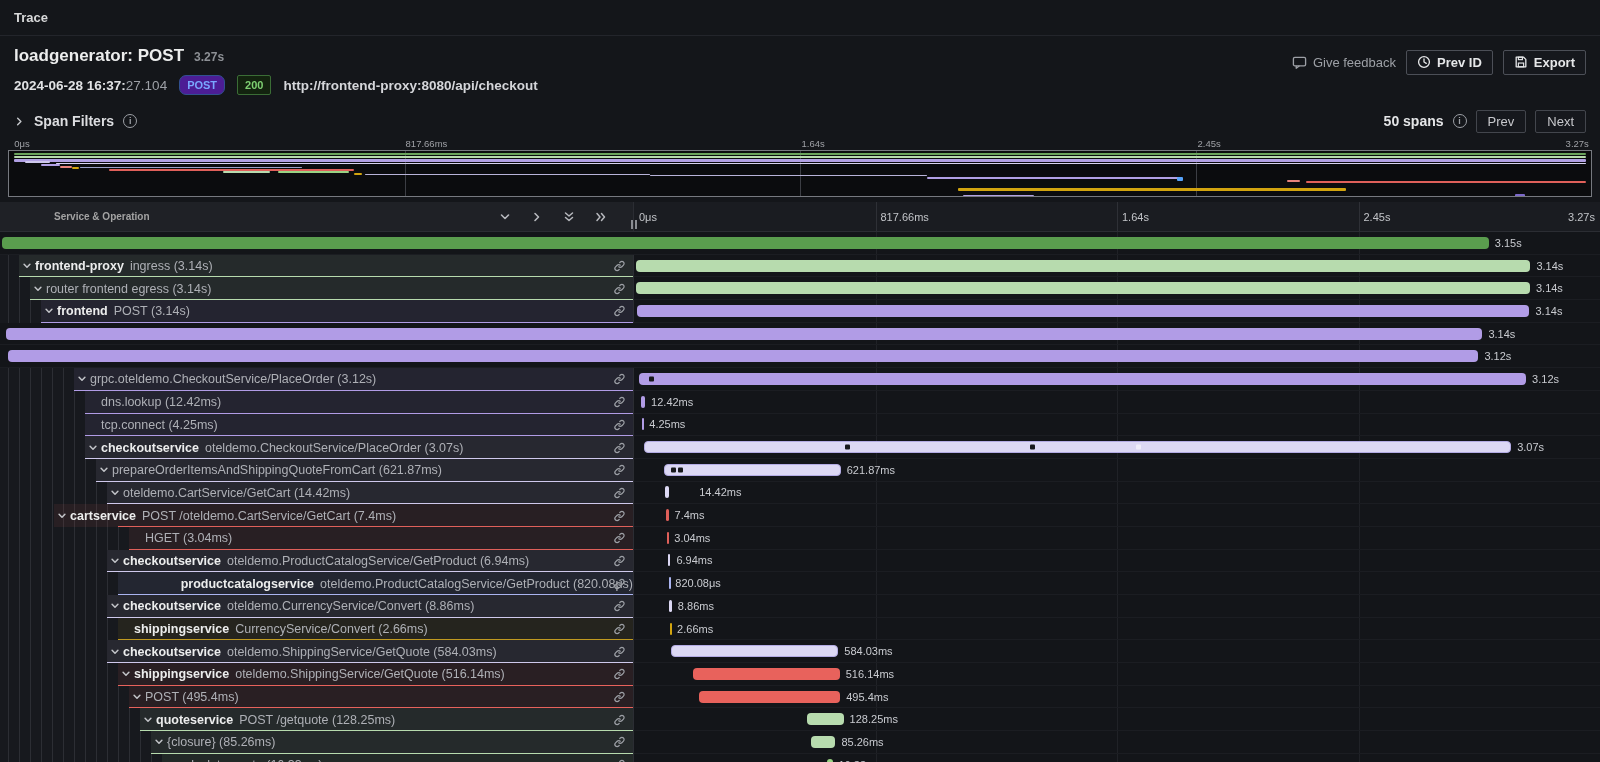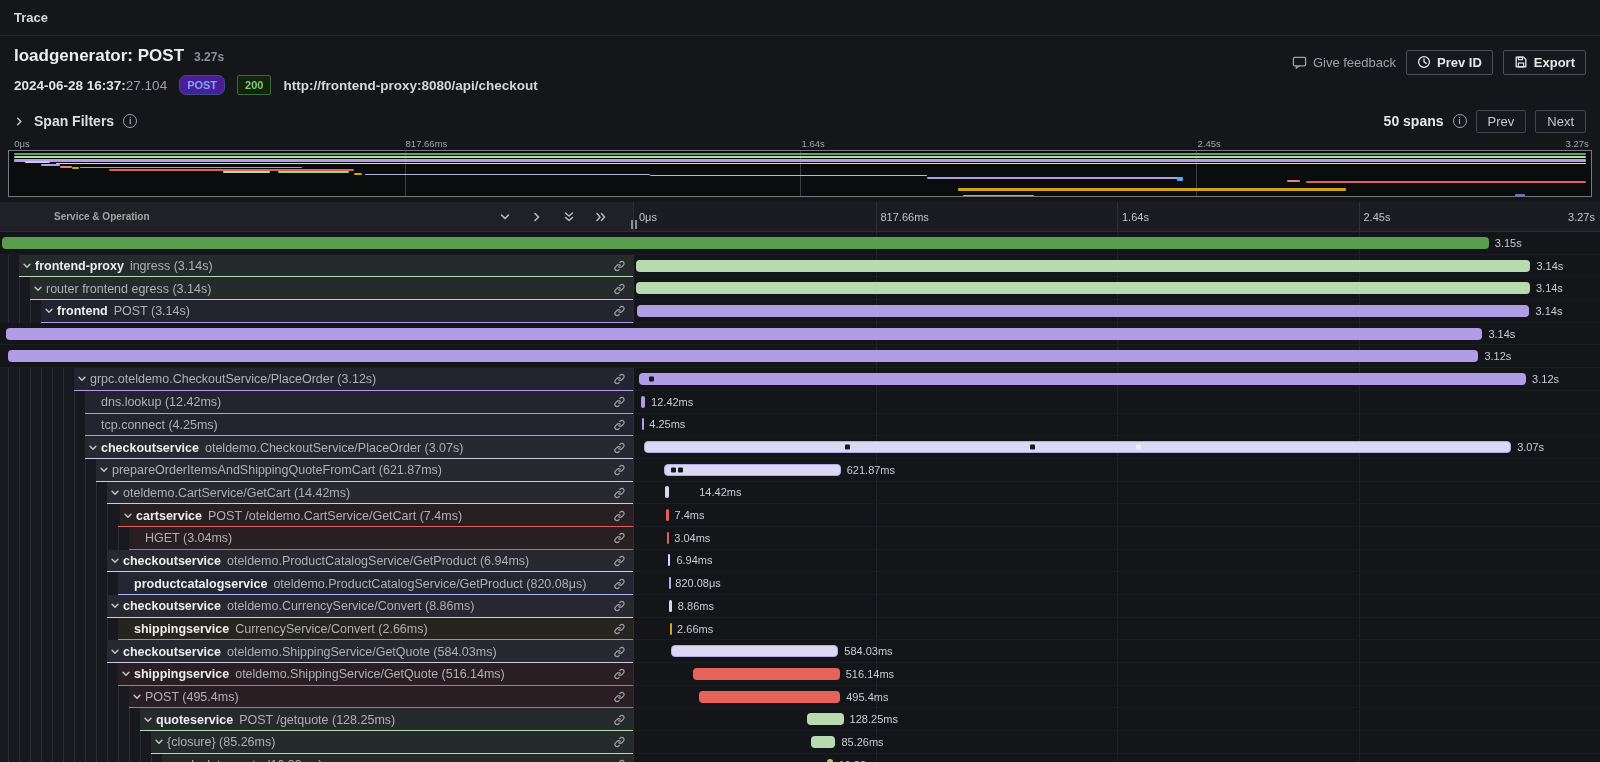--- a/index.html
+++ b/index.html
@@ -485,21 +485,21 @@
           </span>
     </div>
     <div class="row-right">
       <div class="bar" style="left: 3.2%; width: 0.45%; background: rgb(220, 216, 244);"></div>
       <span class="bar-label" style="left: calc(3.65% + 6px); margin-left: 24px;">14.42ms</span>
     </div>
   </div>
       <div class="trace-row">
     <div class="row-left">
       <div class="guides" style="width: 110px;"></div>
-      <div class="row-content" style="margin-left: 120px; background: rgba(224, 96, 90, 0.09);">
+      <div class="row-content" style="margin-left: 54px; background: rgba(224, 96, 90, 0.09);">
         <span class="chev">
               <svg width="10" height="10" viewBox="0 0 12 12">
                 <polyline points="2.5,4 6,7.5 9.5,4" fill="none" stroke="currentColor" stroke-width="1.8" stroke-linecap="round" stroke-linejoin="round"></polyline>
               </svg>
             </span>
         <span class="svc">cartservice</span>
         <span class="op">POST /oteldemo.CartService/GetCart (7.4ms)</span>
       </div>
       <span class="underline" style="left: 118px; background: rgb(224, 96, 90);"></span>
       <span class="linkico">
@@ -560,21 +560,21 @@
           </span>
     </div>
     <div class="row-right">
       <div class="bar" style="left: 3.55%; width: 0.22%; background: rgb(220, 216, 244);"></div>
       <span class="bar-label" style="left: calc(3.77% + 6px);">6.94ms</span>
     </div>
   </div>
       <div class="trace-row">
     <div class="row-left">
       <div class="guides" style="width: 110px;"></div>
-      <div class="row-content" style="margin-left: 118px; background: rgba(170, 180, 240, 0.09);">
+      <div class="row-content" style="margin-left: 118px; background: rgba(170, 180, 240, 0.09); justify-content: flex-end;">
         <span class="chev" style="visibility: hidden;">
               <svg width="10" height="10" viewBox="0 0 12 12">
                 <polyline points="2.5,4 6,7.5 9.5,4" fill="none" stroke="currentColor" stroke-width="1.8" stroke-linecap="round" stroke-linejoin="round"></polyline>
               </svg>
             </span>
         <span class="svc">productcatalogservice</span>
         <span class="op">oteldemo.ProductCatalogService/GetProduct (820.08μs)</span>
       </div>
       <span class="underline" style="left: 118px; background: rgb(170, 180, 240);"></span>
       <span class="linkico">

